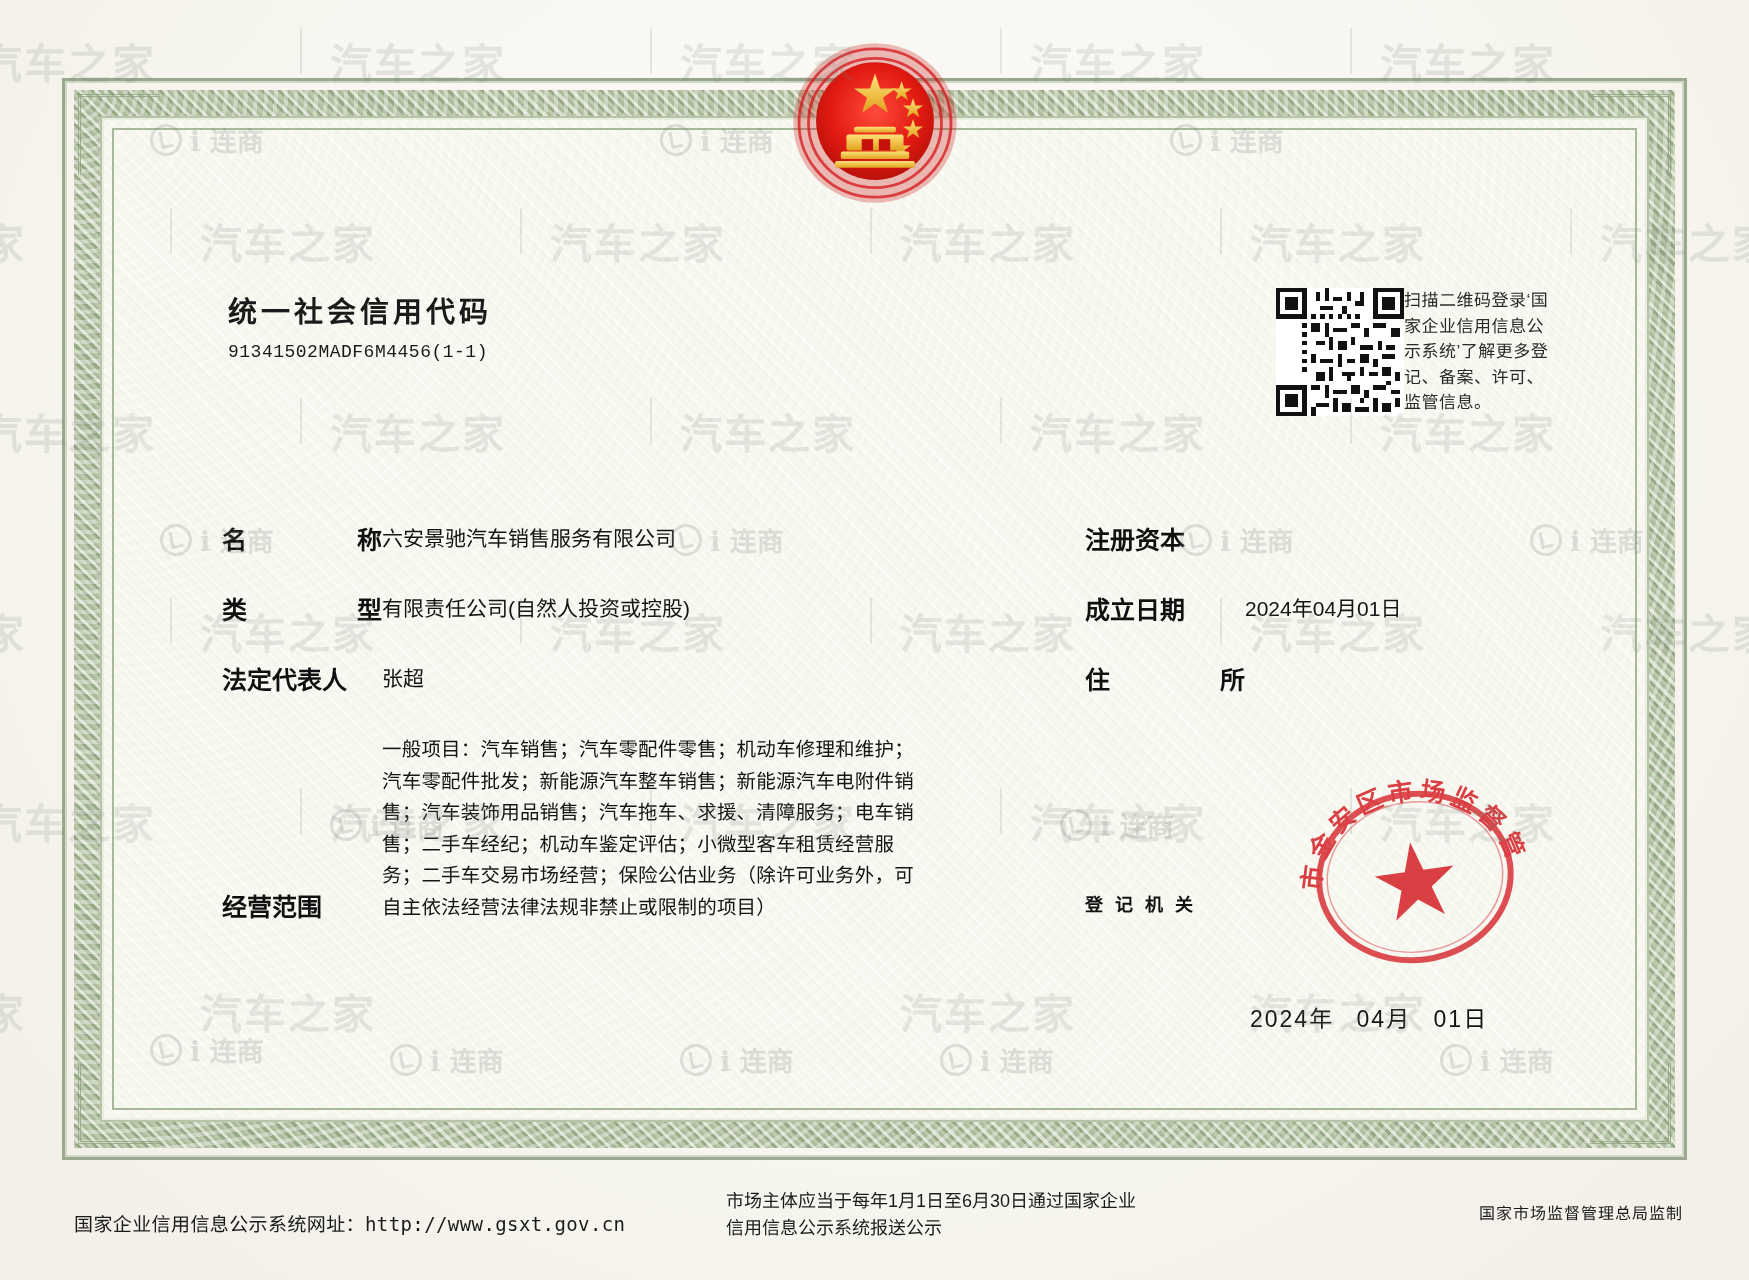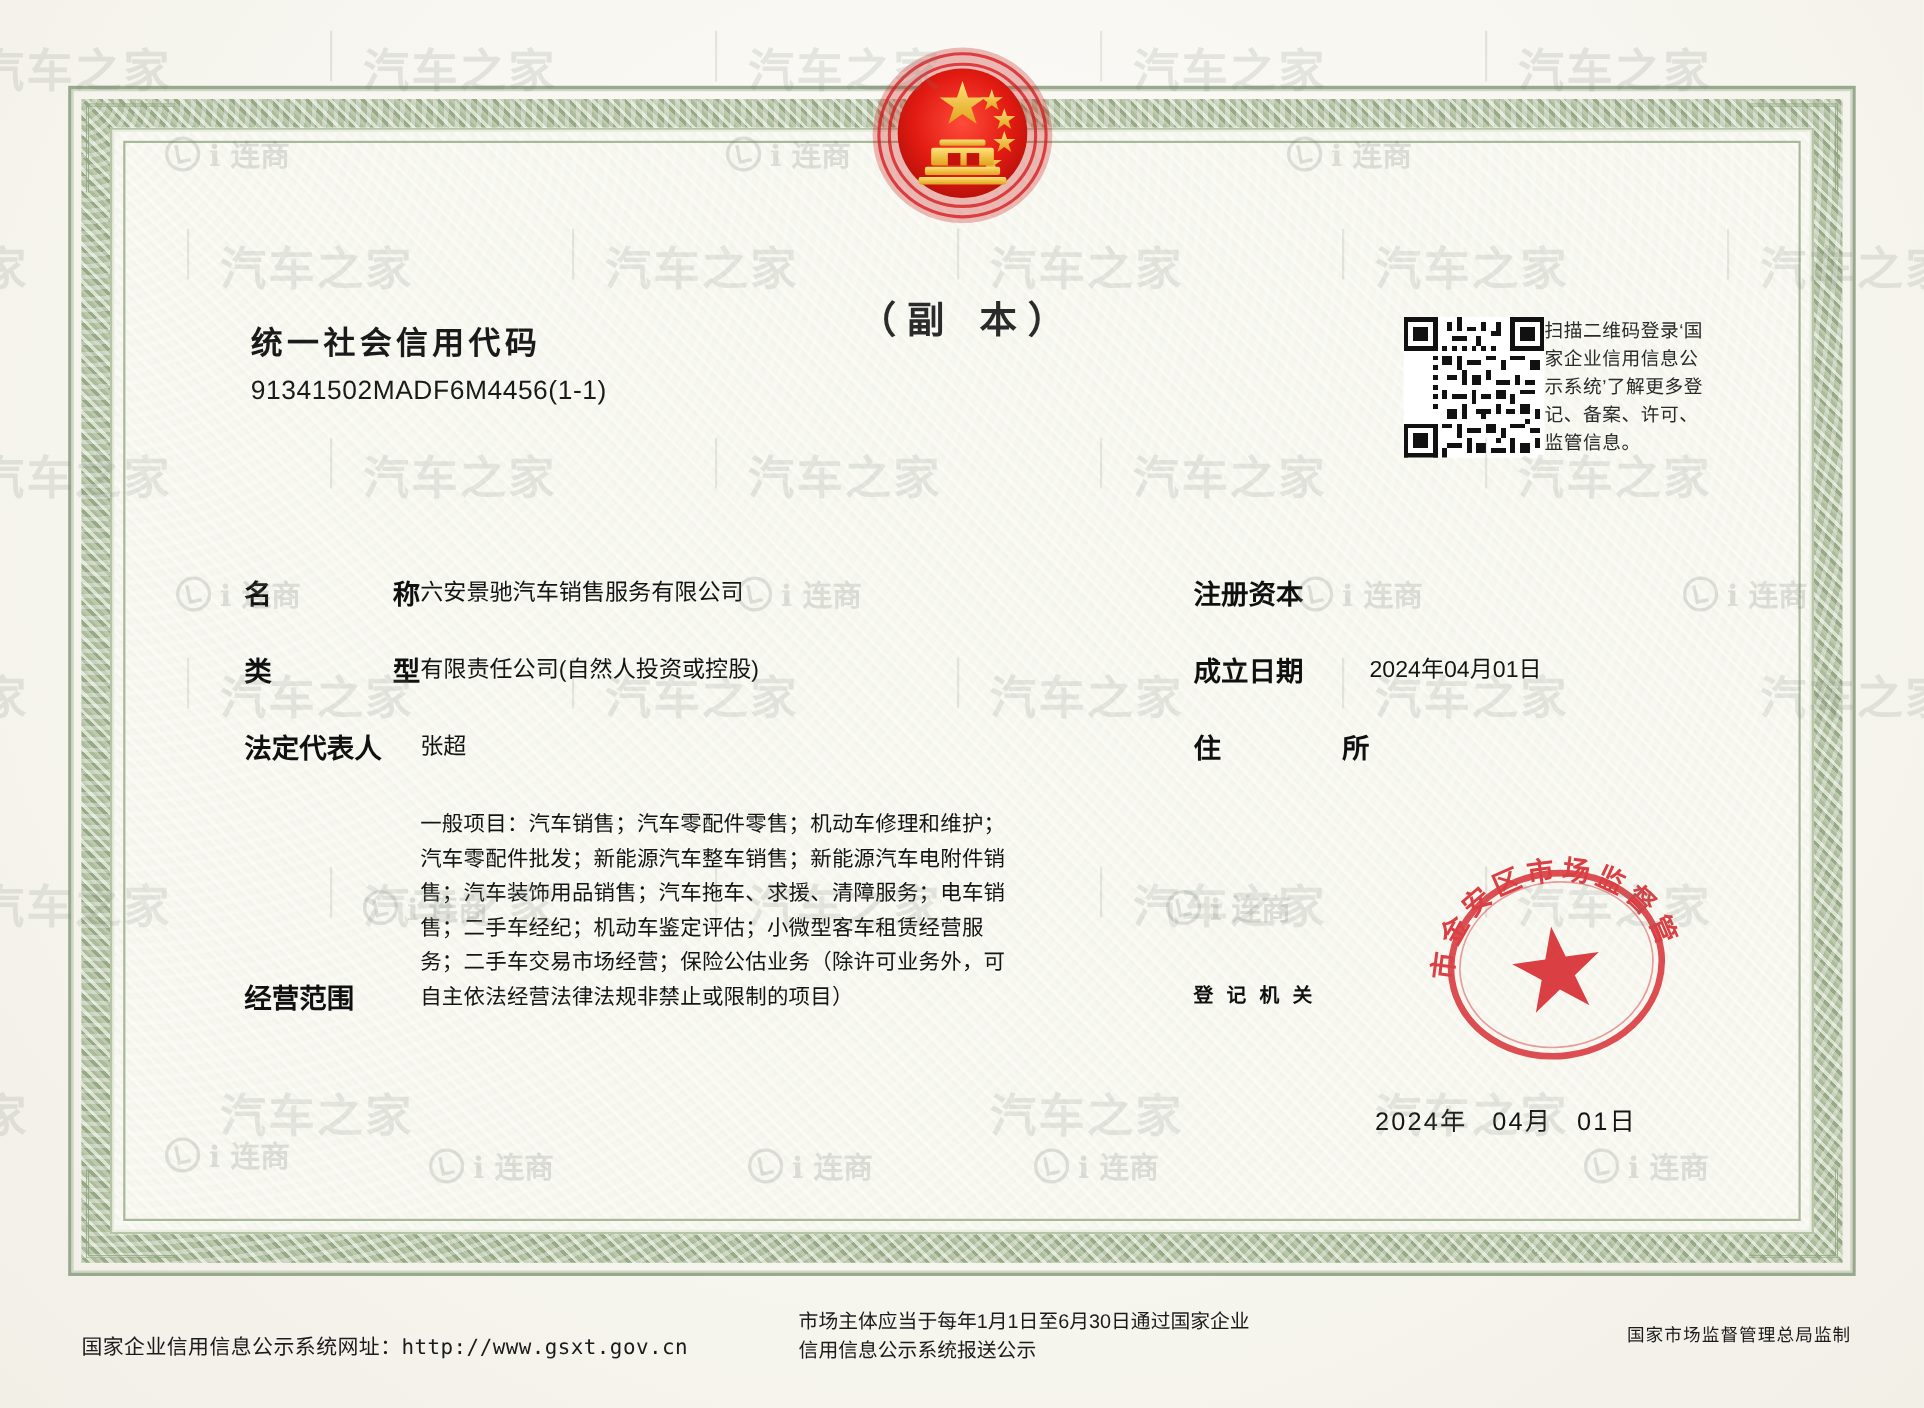--- a/index.html
+++ b/index.html
@@ -136,22 +136,22 @@
   }
   #credit-label {
     font-family: "DejaVu Serif", "Liberation Serif", serif;
     font-size: 29px;
     font-weight: 700;
     letter-spacing: 4px;
     color: #1a1a1a;
   }
   #credit-value {
     margin-top: 12px;
-    font-family: Liberation Sans, sans-serif;
-    font-size: 24px;
+    font-family: Liberation Mono, monospace;
+    font-size: 18px;
     letter-spacing: .5px;
     color: #1a1a1a;
   }
 
   
   #qr-block {
     position: absolute;
     right: 195px;
     top: 288px;
     display: flex;
@@ -384,21 +384,20 @@
         <rect x="58" y="140" width="84" height="7" rx="2"></rect>
         <rect x="70" y="112" width="60" height="17" rx="2"></rect>
         <rect x="86" y="117" width="12" height="12" fill="#c7120c"></rect>
         <rect x="104" y="117" width="12" height="12" fill="#c7120c"></rect>
         <rect x="78" y="104" width="44" height="6" rx="2"></rect>
       </g>
     </svg>
   </div>
 
   <div id="title-block">
-    <div id="sub-title">（副 本）</div>
   </div>
 
   <div id="credit-block">
     <div id="credit-label">统一社会信用代码</div>
     <div id="credit-value">91341502MADF6M4456(1-1)</div>
   </div>
 
   <div id="qr-block">
     <div id="qr-code">
       <svg viewBox="0 0 29 29" width="128" height="128" shape-rendering="crispEdges" aria-hidden="true">

